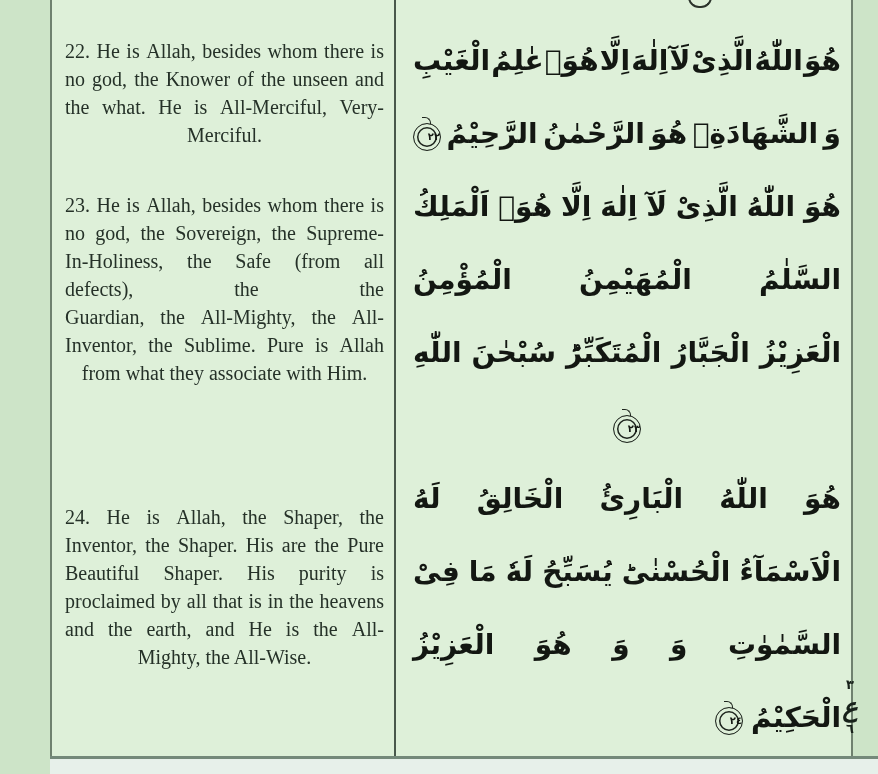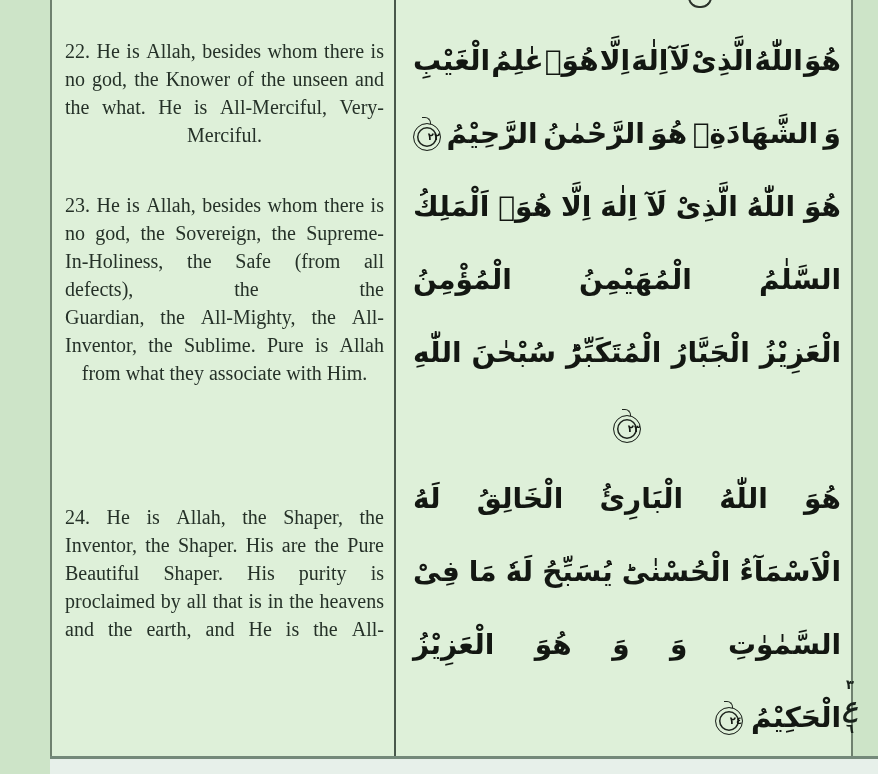--- a/index.html
+++ b/index.html
@@ -207,20 +207,21 @@
       <div class="en-line align-justify">
         <span>and</span>
         <span>the</span>
         <span>earth,</span>
         <span>and</span>
         <span>He</span>
         <span>is</span>
         <span>the</span>
         <span>All-</span>
       </div>
+      <div class="en-line align-left"><span>Mighty, the All-Wise.</span></div>
     </div>
   </div>
 
 <div class="column-divider"></div>
 
 <div class="arabic-column" id="arabic-column">
     <div class="ar-line align-justify">
       <span>هُوَ</span>
       <span>اللّٰهُ</span>
       <span>الَّذِىْ</span>

